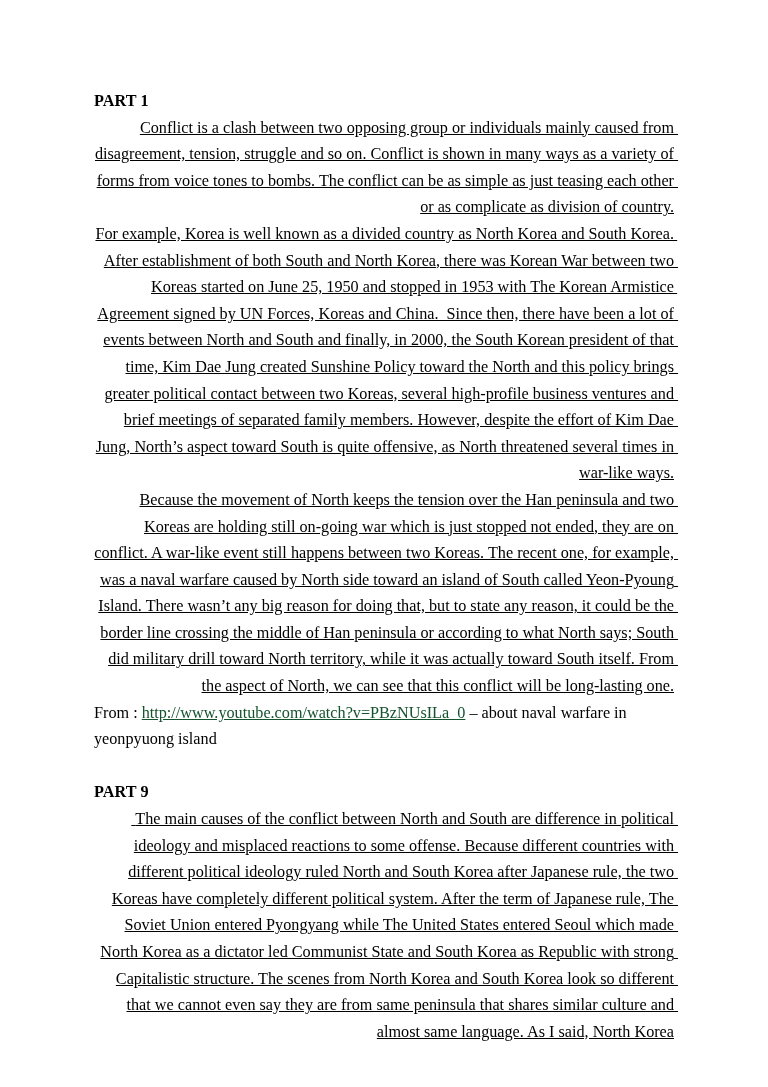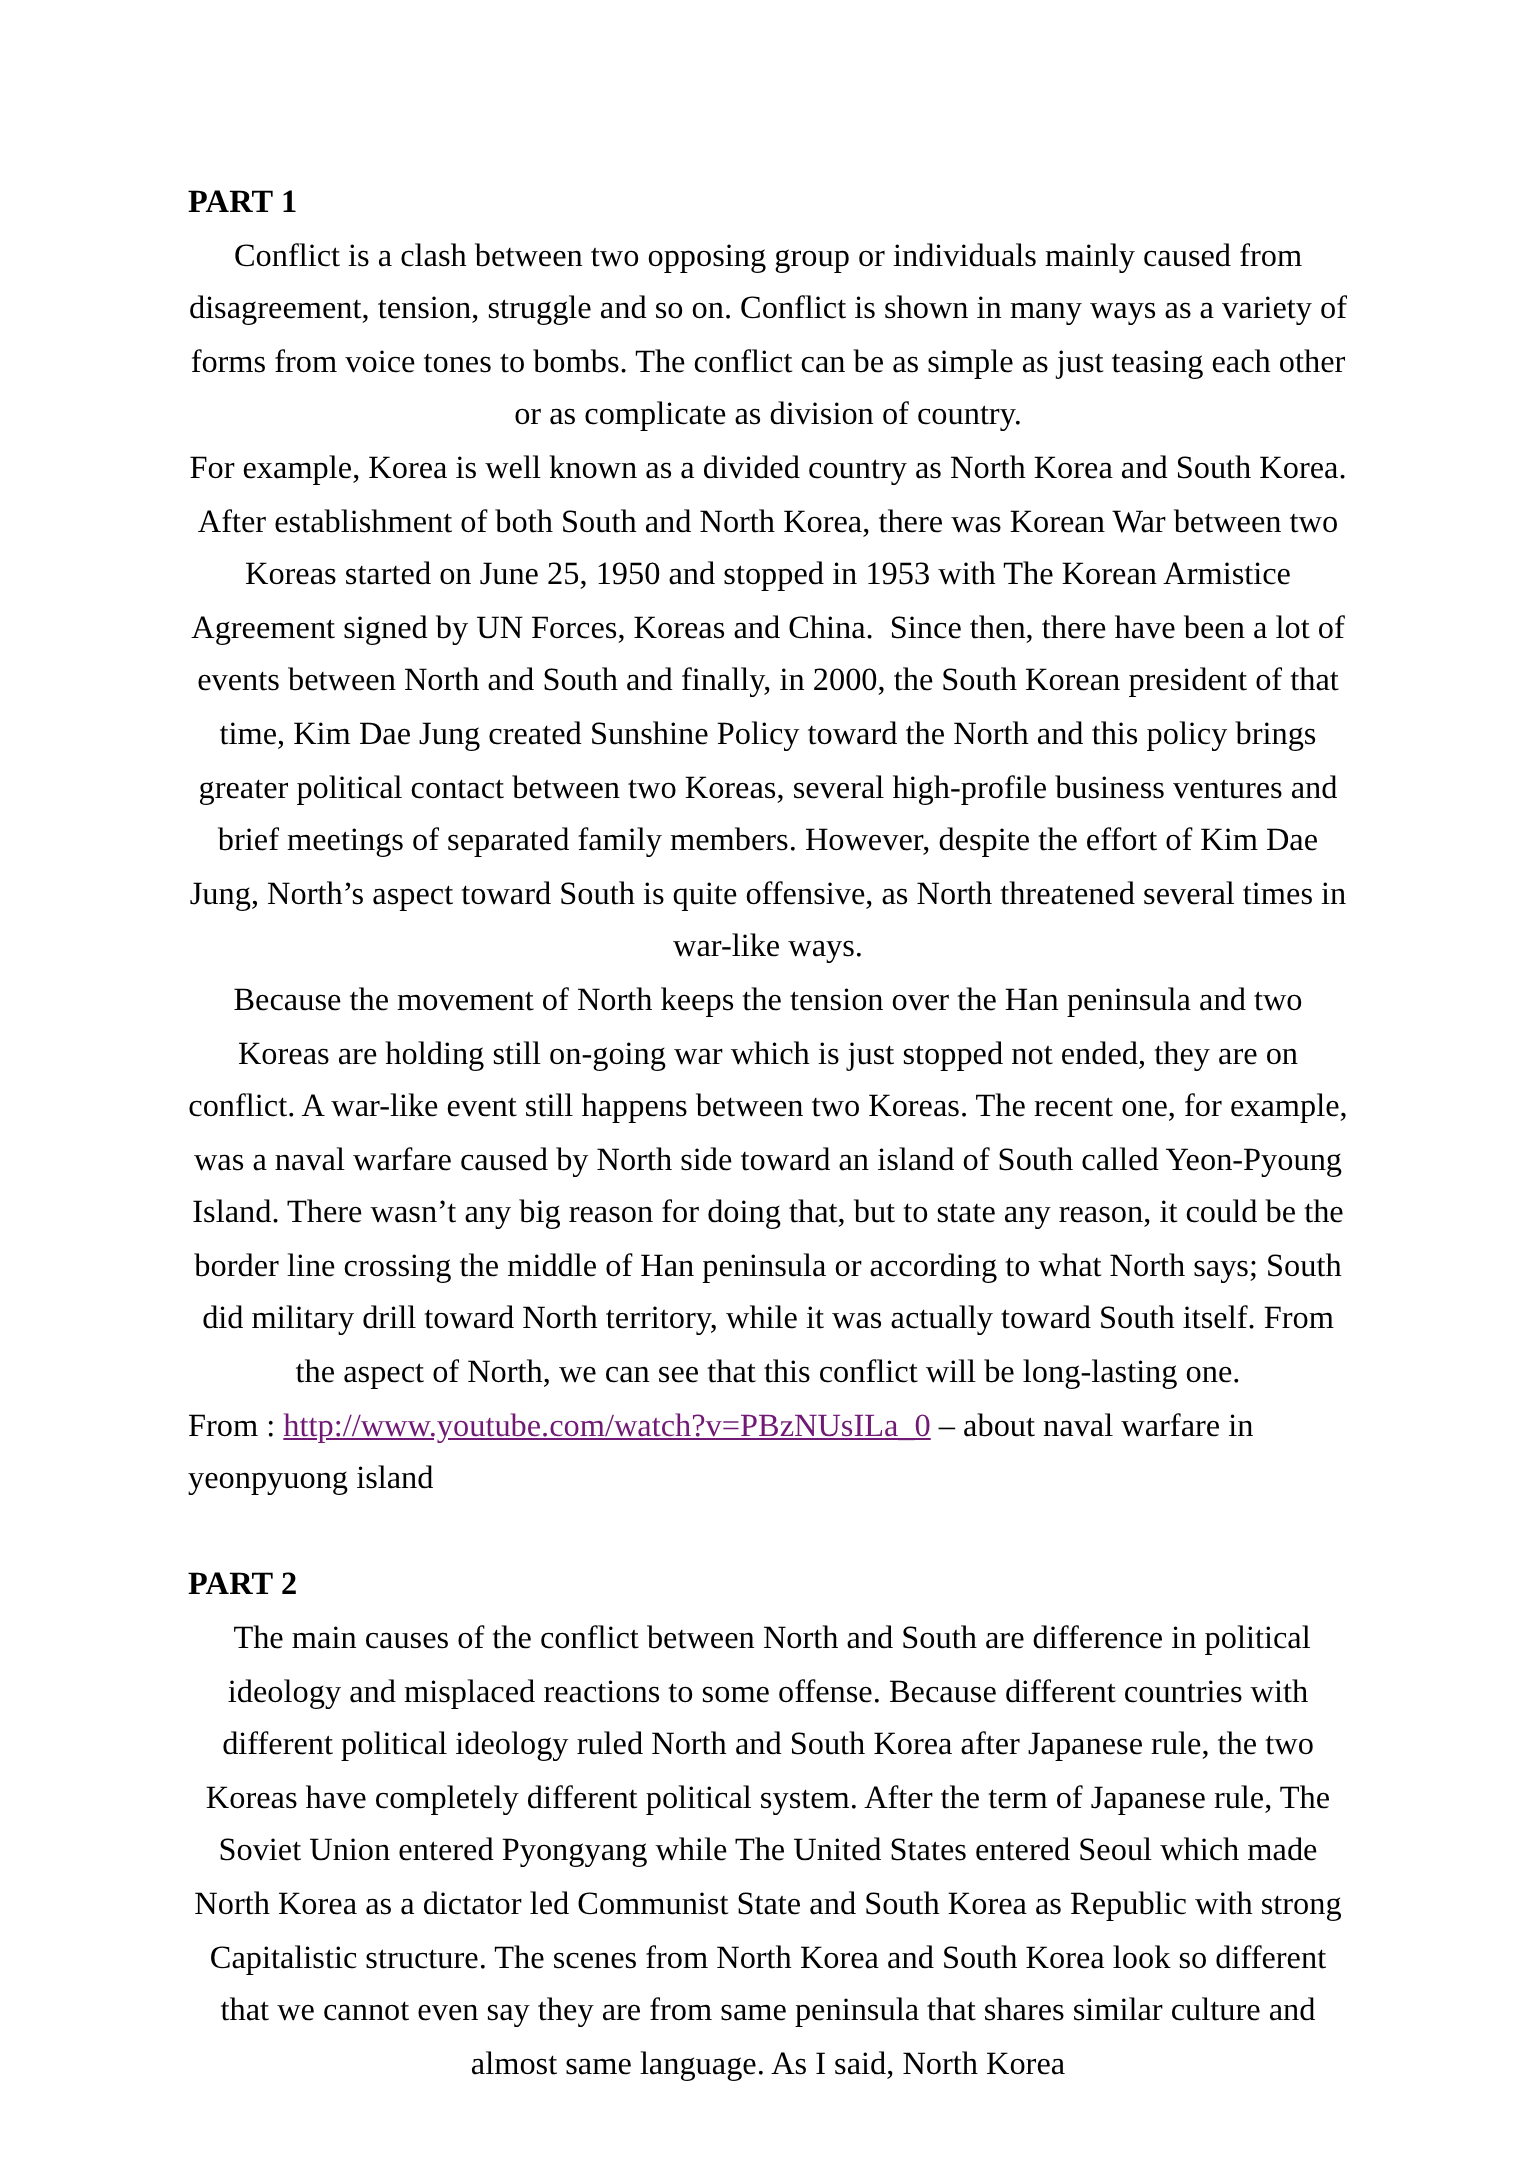--- a/index.html
+++ b/index.html
@@ -33,22 +33,23 @@
     font-weight: bold;
     font-size: 16.2px;
     line-height: 26.6px;
     margin: 0;
     letter-spacing: 0.1px;
   }
   .para {
     font-size: 16.2px;
     line-height: 26.6px;
     margin: 0;
-    text-align: center;
+    text-align: right;
     white-space: pre-wrap;
+    text-decoration: underline;
   }
   .spacer {
     height: 26.6px;
     line-height: 26.6px;
     font-size: 16.2px;
   }
   .media-line {
     font-size: 16.2px;
     line-height: 26.6px;
     margin: 0;
@@ -67,22 +68,22 @@
   <div class="content">
 
     <h1 class="heading">PART 1</h1>
 
     <p class="para">Conflict is a clash between two opposing group or individuals mainly caused from disagreement, tension, struggle and so on. Conflict is shown in many ways as a variety of forms from voice tones to bombs. The conflict can be as simple as just teasing each other or as complicate as division of country.</p>
 
     <p class="para">For example, Korea is well known as a divided country as North Korea and South Korea. After establishment of both South and North Korea, there was Korean War between two Koreas started on June 25, 1950 and stopped in 1953 with The Korean Armistice Agreement signed by UN Forces, Koreas and China.  Since then, there have been a lot of events between North and South and finally, in 2000, the South Korean president of that time, Kim Dae Jung created Sunshine Policy toward the North and this policy brings greater political contact between two Koreas, several high-profile business ventures and brief meetings of separated family members. However, despite the effort of Kim Dae Jung, North’s aspect toward South is quite offensive, as North threatened several times in war-like ways.</p>
 
     <p class="para">Because the movement of North keeps the tension over the Han peninsula and two Koreas are holding still on-going war which is just stopped not ended, they are on conflict. A war-like event still happens between two Koreas. The recent one, for example, was a naval warfare caused by North side toward an island of South called Yeon-Pyoung Island. There wasn’t any big reason for doing that, but to state any reason, it could be the border line crossing the middle of Han peninsula or according to what North says; South did military drill toward North territory, while it was actually toward South itself. From the aspect of North, we can see that this conflict will be long-lasting one.</p>
 
-    <p class="media-line"><span>From : </span><a class="link" href="#" style="color: #701a75;">http://www.youtube.com/watch?v=PBzNUsILa_0</a><span> – about naval warfare in yeonpyuong island</span></p>
+    <p class="media-line"><span>From : </span><a class="link" href="#" style="color: #14532d;">http://www.youtube.com/watch?v=PBzNUsILa_0</a><span> – about naval warfare in yeonpyuong island</span></p>
 
     <div class="spacer">&nbsp;</div>
 
-    <h1 class="heading">PART 2</h1>
+    <h1 class="heading">PART 9</h1>
 
     <p class="para"> The main causes of the conflict between North and South are difference in political ideology and misplaced reactions to some offense. Because different countries with different political ideology ruled North and South Korea after Japanese rule, the two Koreas have completely different political system. After the term of Japanese rule, The Soviet Union entered Pyongyang while The United States entered Seoul which made North Korea as a dictator led Communist State and South Korea as Republic with strong Capitalistic structure. The scenes from North Korea and South Korea look so different that we cannot even say they are from same peninsula that shares similar culture and almost same language. As I said, North Korea</p>
 
   </div>
 </div>
 
 </body></html>

